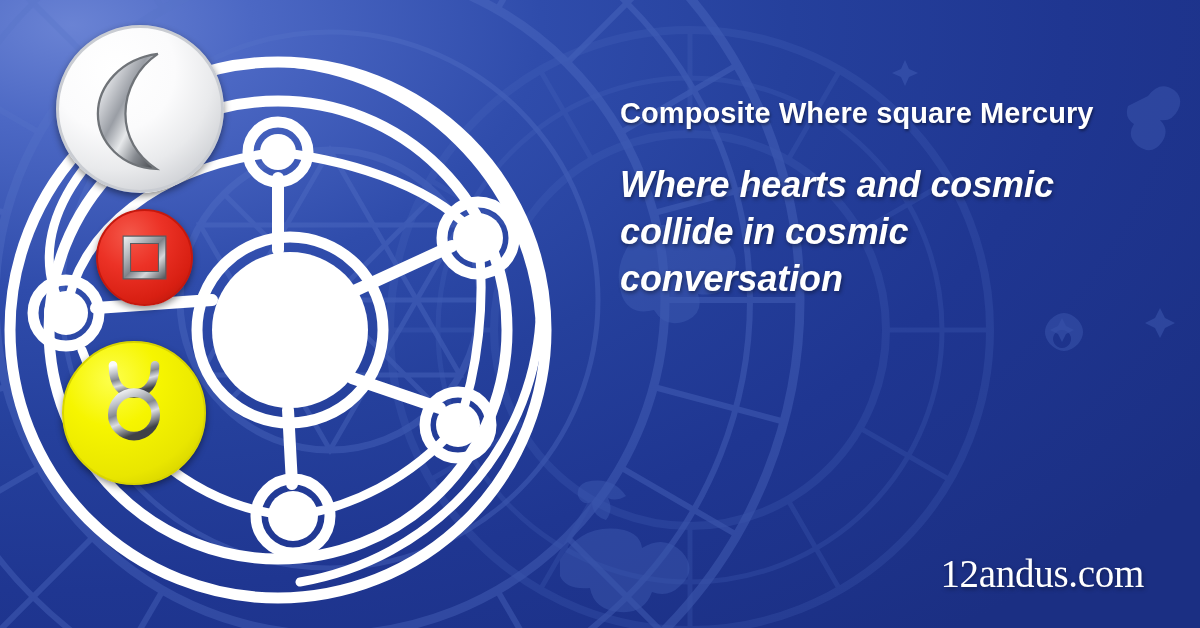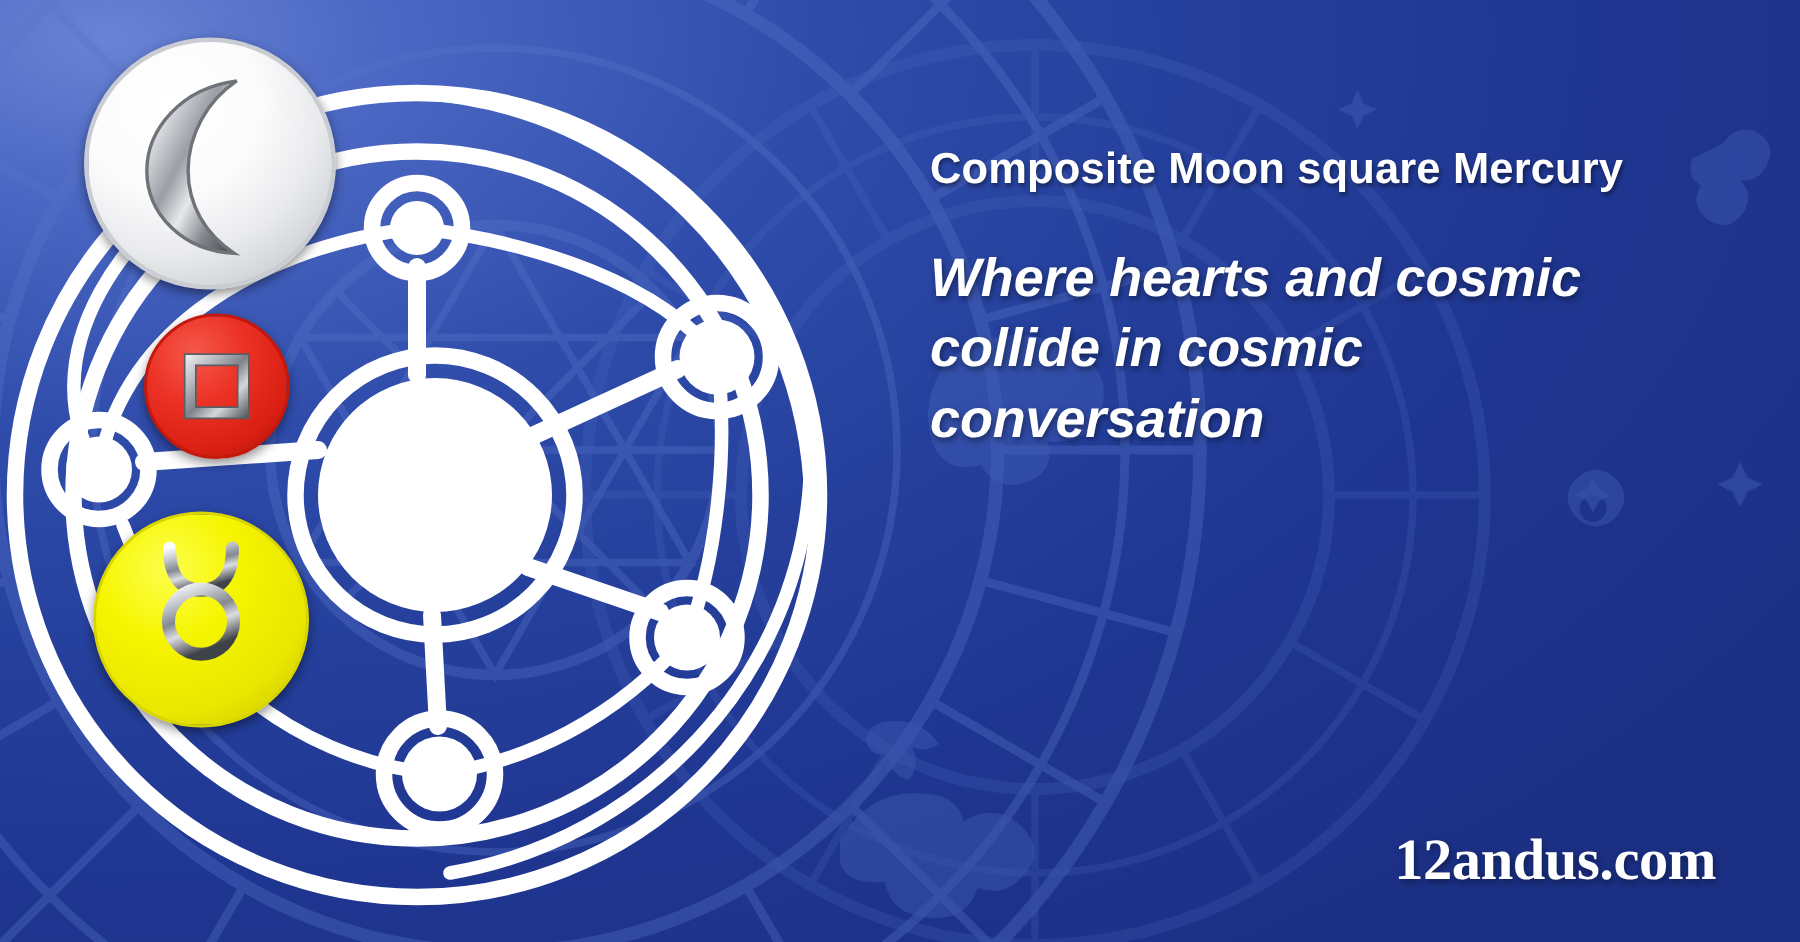--- a/index.html
+++ b/index.html
@@ -70,21 +70,21 @@
     font-size:36px;font-weight:700;font-style:italic;color:#ffffff;
     line-height:1.30;letter-spacing:-.1px;
     text-shadow:1px 2px 4px rgba(0,0,0,.45);
     margin:0;
     max-width:505px;
   }
 
   #brand{
     position:absolute;right:56px;bottom:32px;
     font-family:"Liberation Serif",serif;
-    font-size:39px;font-weight:700;color:#ffffff;
+    font-size:39px;font-weight:400;color:#ffffff;
     letter-spacing:-.3px;
     text-shadow:1px 2px 4px rgba(0,0,0,.40);
   }
 </style>
 </head>
 <body>
 
 <div id="card">
 
   <svg id="bg-watermark" viewBox="0 0 1200 628" aria-hidden="true">
@@ -295,19 +295,19 @@
         <circle cx="50" cy="51" r="15.5"></circle>
 
         <line x1="50" y1="66.5" x2="50" y2="88"></line>
 
         <line x1="37" y1="77" x2="63" y2="77"></line>
       </g>
     </svg>
   </div>
 
   <div id="text-col">
-    <h1 id="headline">Composite Moon square Mercury</h1>
+    <h1 id="headline">Composite Where square Mercury</h1>
     <h2 id="subheadline">Where hearts and cosmic collide in cosmic conversation</h2>
   </div>
 
   <div id="brand">12andus.com</div>
 
 </div>
 
 </body></html>

